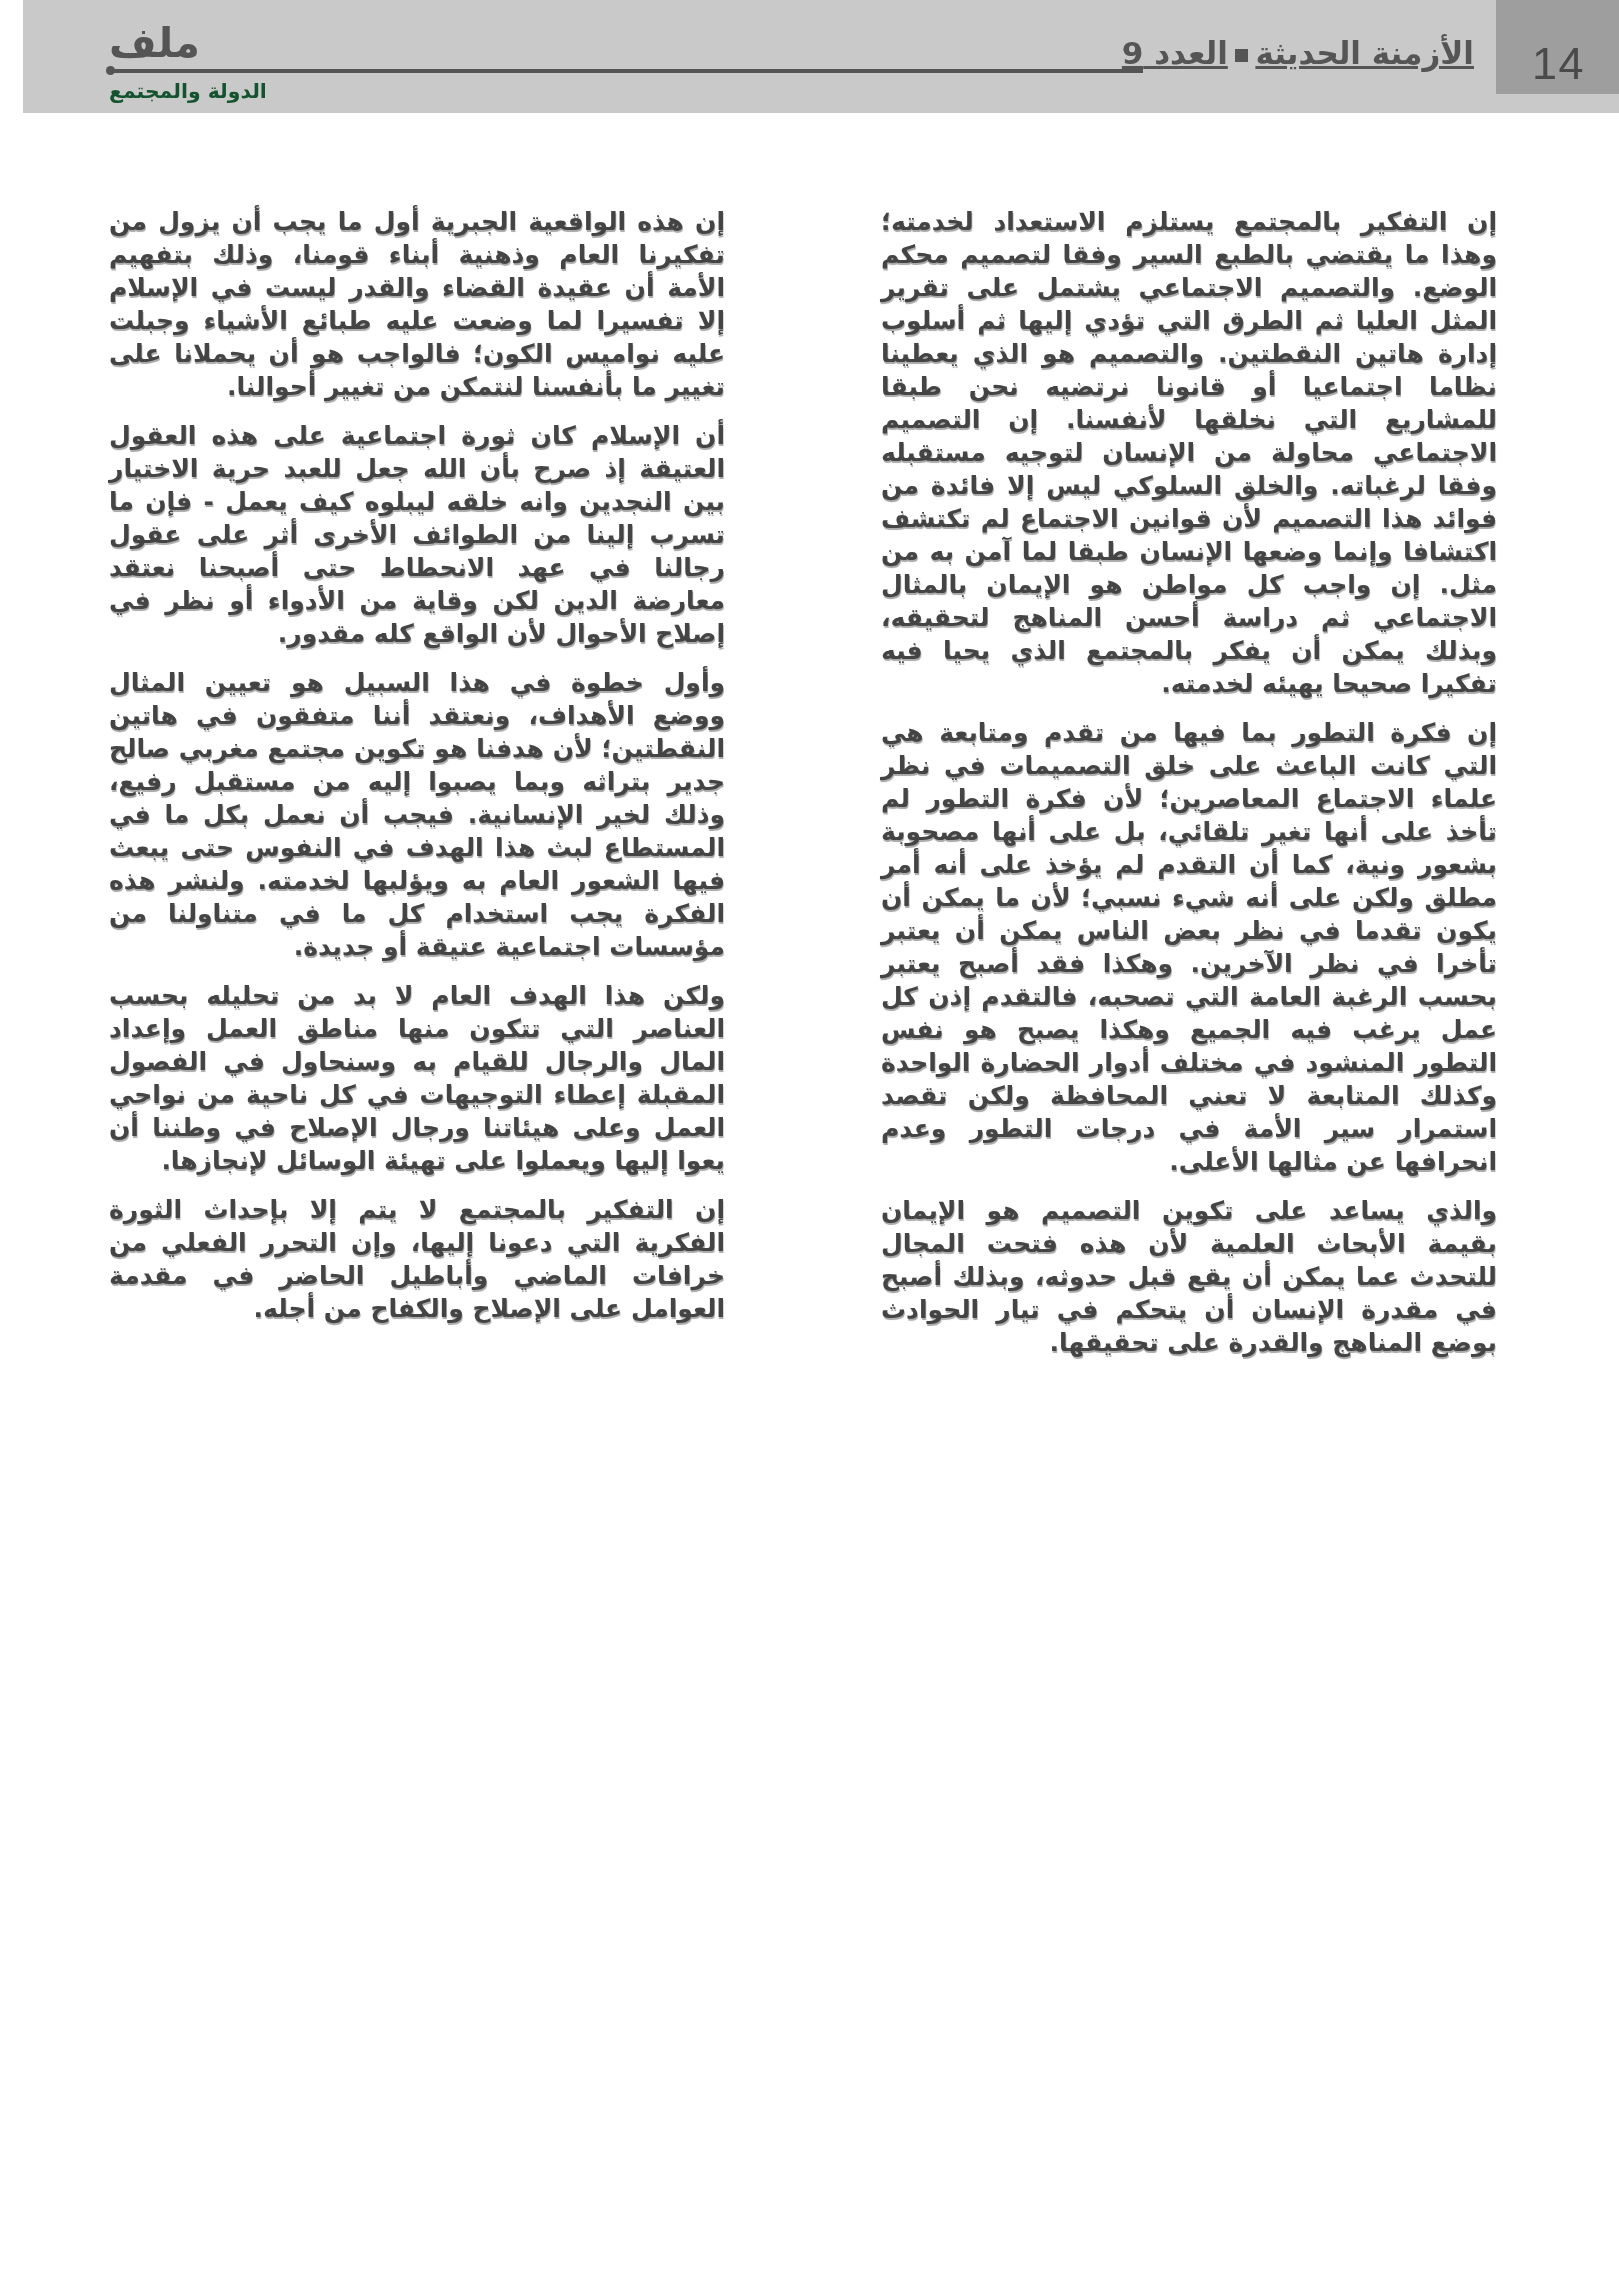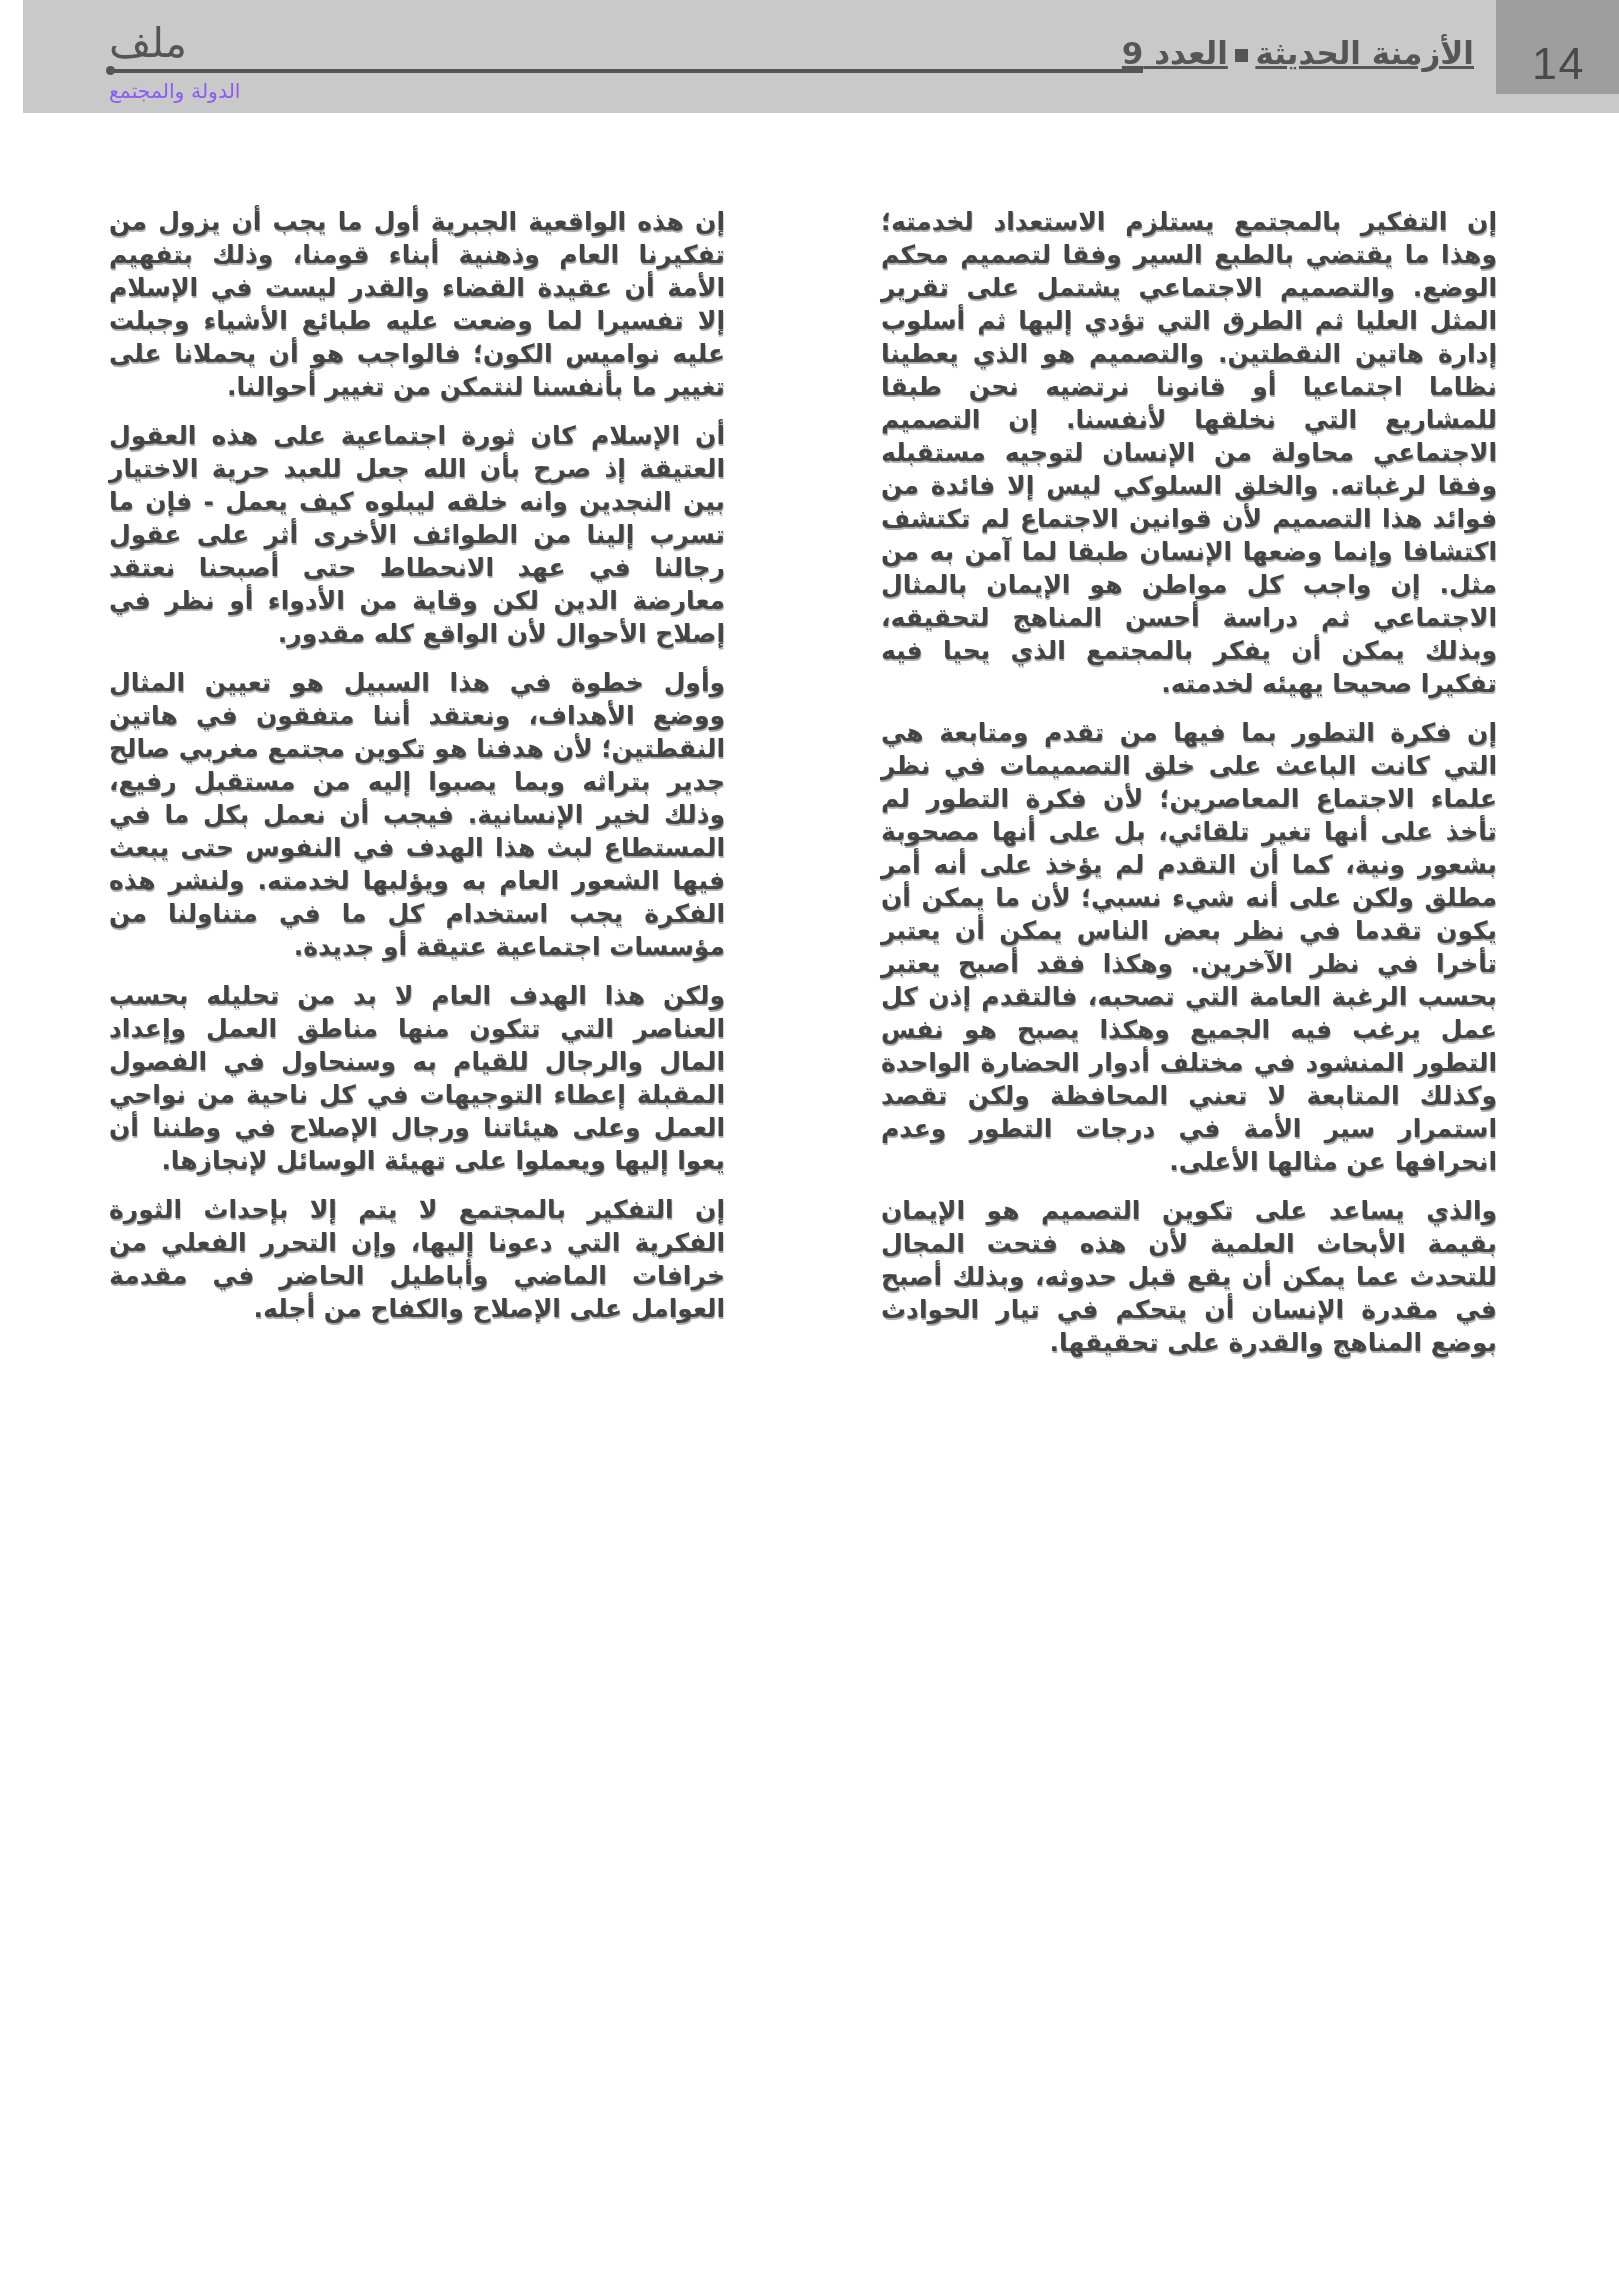--- a/index.html
+++ b/index.html
@@ -26,24 +26,24 @@
   .running-title .sep {
     display: inline-block; width: 13px; height: 13px; background: #555; margin: 0 7.3px; vertical-align: middle;
   }
   .header-rule {
     position: absolute; left: 109px; top: 69px; width: 1034px; height: 3.6px; background: #555;
   }
   .rule-dot {
     position: absolute; left: 106px; top: 66px; width: 8.7px; height: 8.7px; border-radius: 50%; background: #555;
   }
   .section-label {
-    position: absolute; left: 109px; top: 19px; font-size: 41px; font-weight: normal; color: #555; direction: rtl;
+    position: absolute; left: 109px; top: 19px; font-size: 41px; font-weight: bold; color: #555; direction: rtl;
   }
   .section-sub {
-    position: absolute; left: 109px; top: 79px; font-size: 20.4px; font-weight: normal; color: #8b5cf6; direction: rtl;
+    position: absolute; left: 109px; top: 79px; font-size: 20.4px; font-weight: bold; color: #14532d; direction: rtl;
   }
   .column {
     position: absolute; top: 205px; width: 616px; direction: rtl; text-align: justify;
     font-size: 25px; line-height: 33px; font-weight: bold; color: #444;
     text-shadow: 0.7px 1.5px 0.7px #aaa;
   }
   .col-right { left: 881px; }
   .col-left { left: 109px; }
   .column p { margin: 0 0 16px 0; text-align-last: right; }
 </style>

